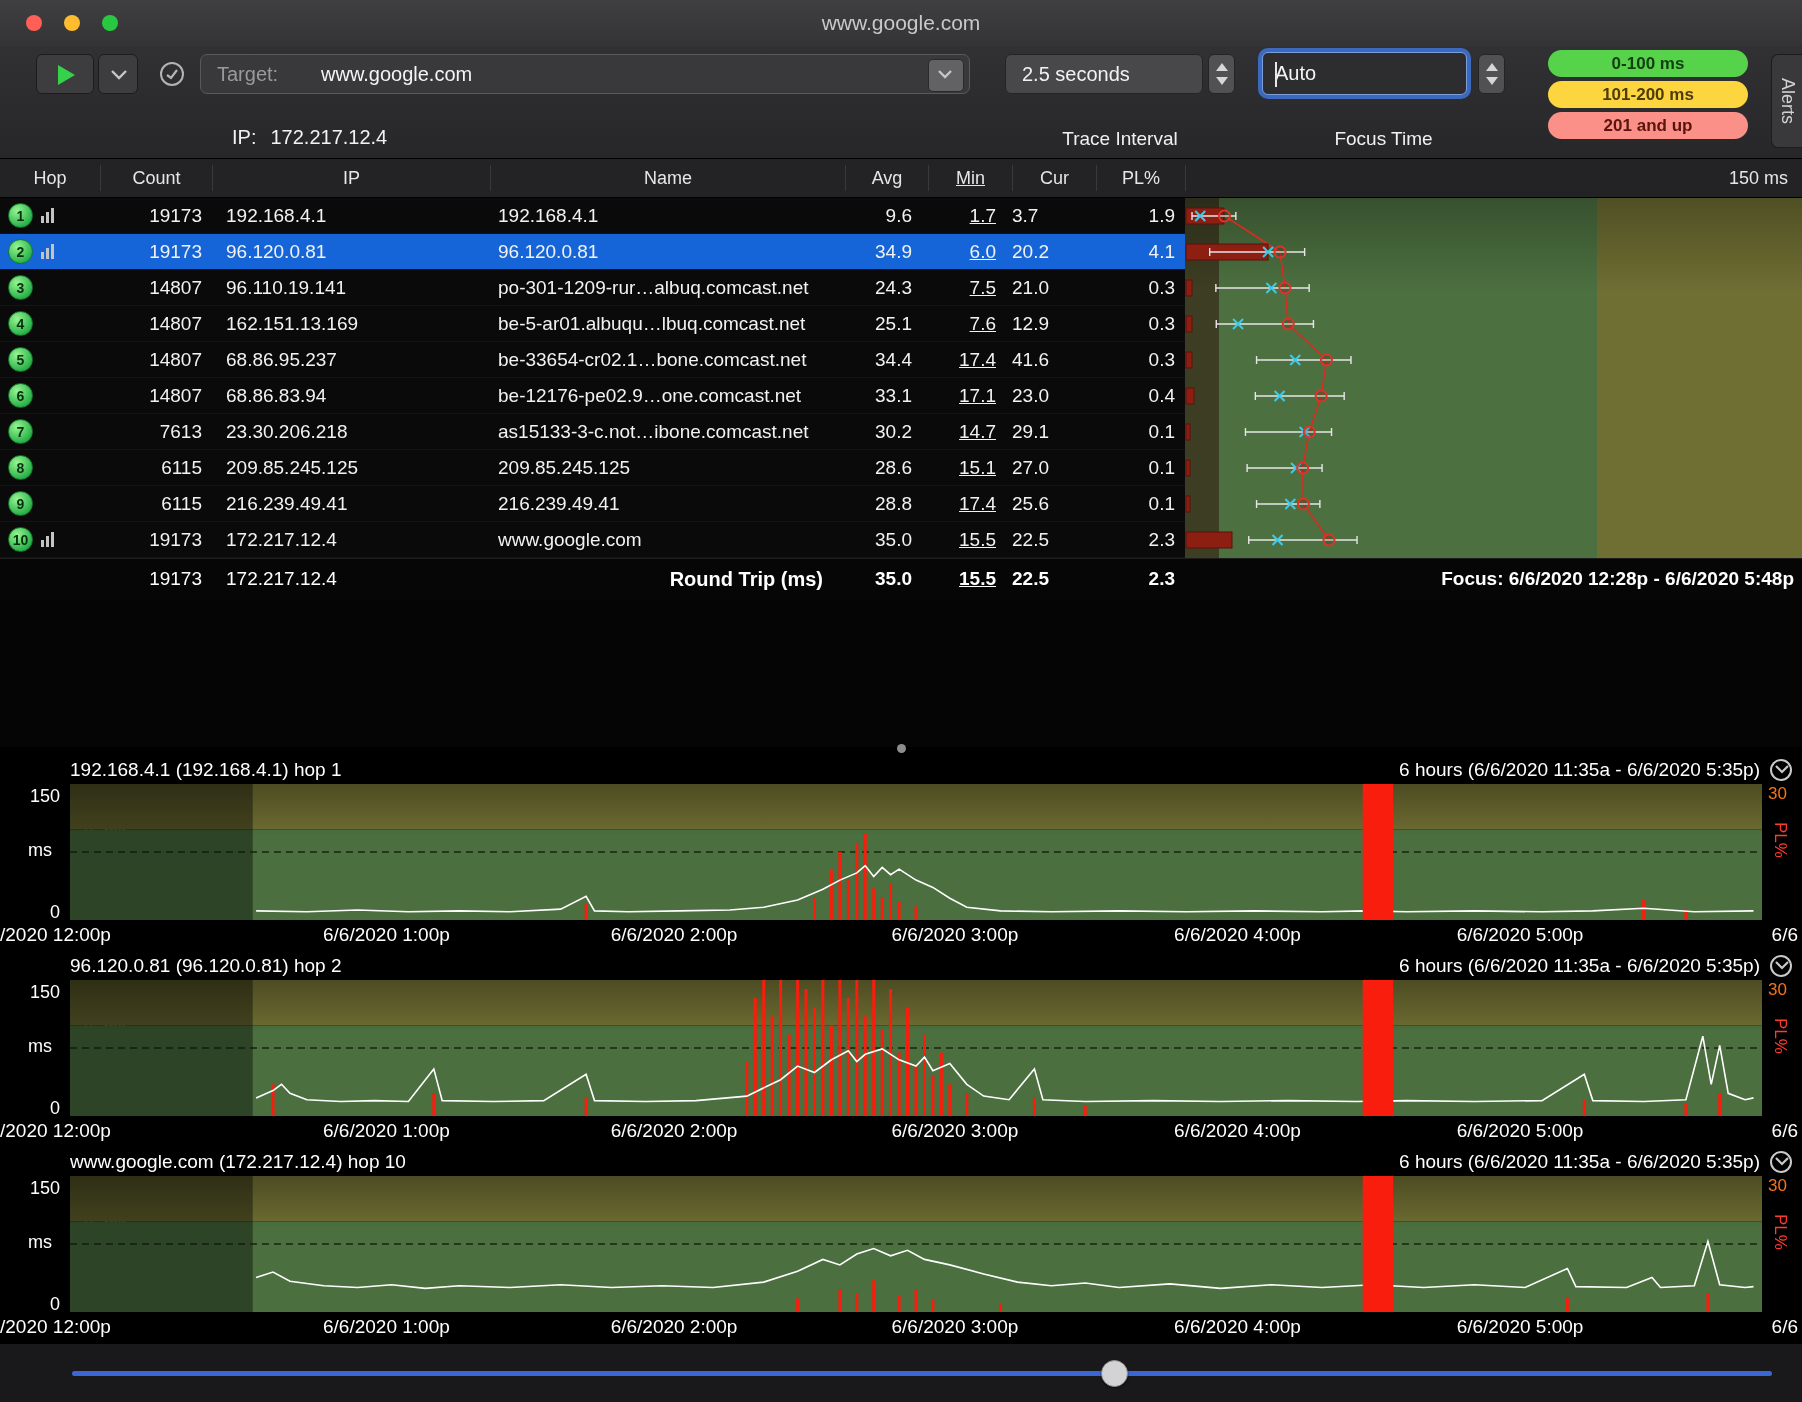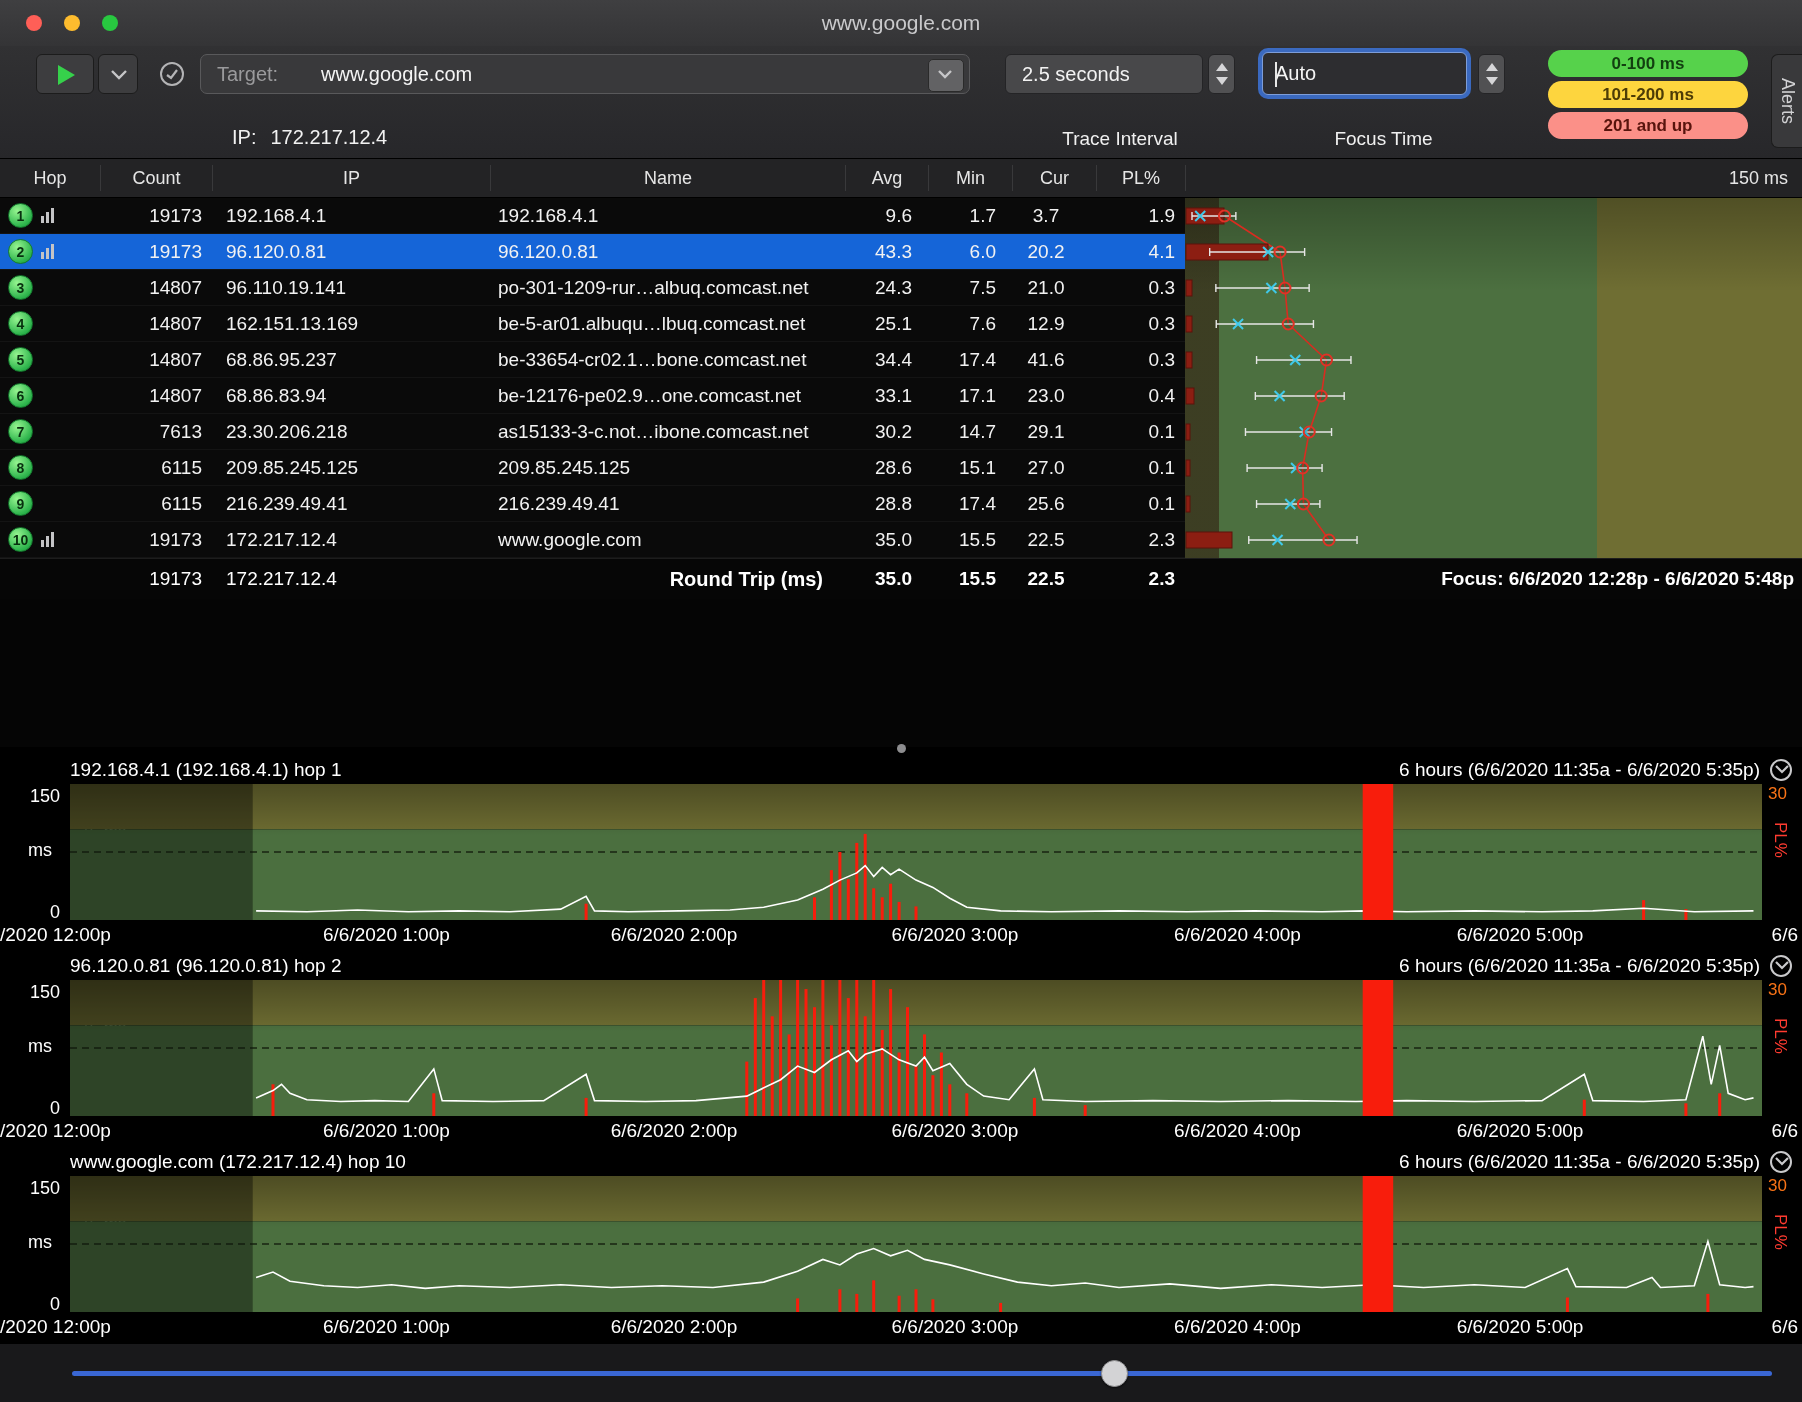--- a/index.html
+++ b/index.html
@@ -70,22 +70,22 @@
   .thead{display:flex;height:38px;align-items:center;background:#232325;border-top:1px solid #000;
          border-bottom:1px solid #000;color:#e6e6e6;font-size:18px;}
   .thead .cell{border-left:1px solid #39393b;height:26px;line-height:26px;box-sizing:border-box;}
   .thead .cell:first-child{border-left:none;}
   .cell{flex:none;box-sizing:border-box;overflow:hidden;white-space:nowrap;}
   .c-hop{width:100px;text-align:center;}
   .c-count{width:112px;text-align:right;padding-right:10px;}
   .c-ip{width:278px;text-align:left;padding-left:14px;}
   .c-name{width:355px;text-align:left;padding-left:8px;text-overflow:ellipsis;}
   .c-avg{width:83px;text-align:right;padding-right:16px;}
-  .c-min{width:84px;text-align:right;padding-right:16px;}
-  .c-cur{width:84px;text-align:center;padding-right:16px;}
+  .c-min{width:84px;text-align:right;padding-right:16px;text-decoration:underline;}
+  .c-cur{width:84px;text-align:left;padding-right:16px;}
   .c-pl{width:89px;text-align:right;padding-right:10px;}
   .c-graph{width:617px;text-align:right;padding-right:14px;}
   .thead .c-hop,.thead .c-count,.thead .c-ip,.thead .c-name,
   .thead .c-avg,.thead .c-min,.thead .c-cur,.thead .c-pl{text-align:center;padding:0;}
 
   .tbody{position:relative;height:360px;background:#0a0a0a;}
   .trow{display:flex;height:36px;align-items:center;color:#f2f2f2;font-size:19px;border-bottom:1px solid #141414;box-sizing:border-box;}
   .trow.sel{background:#1565d8;}
   .trow .c-hop{display:flex;align-items:center;justify-content:flex-start;padding-left:8px;gap:8px;text-align:left;}
   .hopbadge{display:inline-block;width:25px;height:25px;border-radius:50%;flex:none;
@@ -241,21 +241,21 @@
               <span class="hopbadge">2</span>
               <span class="charticon">
                 <i></i>
                 <i></i>
                 <i></i>
               </span>
             </div>
             <div class="cell c-count">19173</div>
             <div class="cell c-ip">96.120.0.81</div>
             <div class="cell c-name">96.120.0.81</div>
-            <div class="cell c-avg">43.3</div>
+            <div class="cell c-avg">34.9</div>
             <div class="cell c-min">6.0</div>
             <div class="cell c-cur">20.2</div>
             <div class="cell c-pl">4.1</div>
           </div>
           <div class="trow">
             <div class="cell c-hop">
               <span class="hopbadge">3</span>
             </div>
             <div class="cell c-count">14807</div>
             <div class="cell c-ip">96.110.19.141</div>

